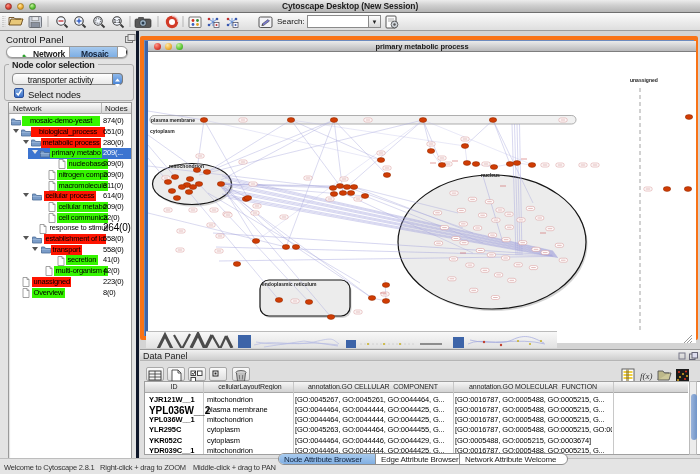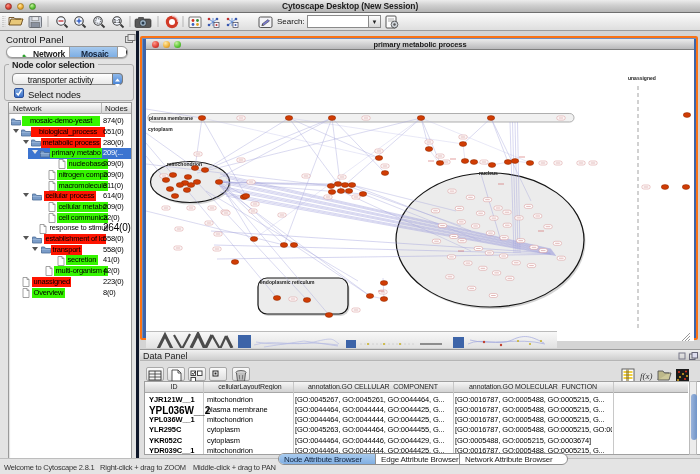--- a/index.html
+++ b/index.html
@@ -251,21 +251,21 @@
         <path d="M1 0.5 L5 0.5 L7 2.5 L7 9.5 L1 9.5 Z" fill="#fff" stroke="#8a8a8a" stroke-width="0.8"></path>
         <path d="M5 0.5 L5 2.5 L7 2.5" fill="none" stroke="#8a8a8a" stroke-width="0.8"></path>
       </svg>
       <div class="abs" style="left:23px;top:184.5px;max-width:76px;height:10px;overflow:hidden;background:#35f500;font-size:7.5px;line-height:10px;color:#000;white-space:nowrap;padding:0 1.5px;letter-spacing:-0.2px;">Overview</div>
       <div class="abs" style="left:94px;top:184.5px;font-size:7.5px;line-height:10px;color:#000;letter-spacing:-0.2px;white-space:nowrap;">8(0)</div>
  </div>
 </div>
 
 <div class="abs" style="left:140px;top:31px;width:560px;height:321px;background:#d4d4d4;">
 
- <div class="abs" style="left:0px;top:5px;width:558px;height:304px;background:#3d64a8;border:2px solid #f97316;border-radius:2px;box-shadow:inset 1px 1px 0 rgba(255,255,255,0.25);padding-left:38px;">
+ <div class="abs" style="left:0px;top:5px;width:558px;height:304px;background:#3d64a8;border:4px solid #f97316;border-radius:2px;box-shadow:inset 1px 1px 0 rgba(255,255,255,0.25);padding-left:38px;">
   <div class="abs" style="left:4px;top:1px;width:548px;height:10.5px;background:linear-gradient(#ebebeb,#b9b9bb);border-bottom:1px solid #7e7e7e;">
    <div style="position:absolute;left:6px;top:1.5px;width:7px;height:7px;border-radius:50%;background:radial-gradient(circle at 35% 30%,#ff9a8a,#e04438 55%,#a02015);"></div>
    <div style="position:absolute;left:17px;top:1.5px;width:7px;height:7px;border-radius:50%;background:radial-gradient(circle at 35% 30%,#ffe9a8,#f0b33c 55%,#c07d10);"></div>
    <div style="position:absolute;left:28px;top:1.5px;width:7px;height:7px;border-radius:50%;background:radial-gradient(circle at 35% 30%,#c8f0a0,#5fc93a 55%,#2e8f12);"></div>
    <div style="position:absolute;left:0;top:0.5px;width:548px;text-align:center;font-size:7.5px;font-weight:bold;color:#1a1a1a;letter-spacing:-0.1px;">primary metabolic process</div>
   </div>
   <div class="abs" style="left:4px;top:12px;width:548px;height:291px;background:#fff;overflow:hidden;" id="canvas">
 <svg width="548" height="291" viewBox="0 0 548 291" style="position:absolute;left:0;top:0;">
           <rect x="2.0" y="63.5" width="426" height="8.5" rx="4.2" fill="#f1f1f1" stroke="#9a9a9a" stroke-width="0.8"></rect>
           <ellipse cx="345.5" cy="192.0" rx="94" ry="67" fill="#aaa" opacity="0.5"></ellipse>
@@ -722,17 +722,17 @@
   <div class="abs" style="left:0.5px;top:12px;width:6px;height:46px;background:linear-gradient(90deg,#9ab4dc,#7094c8);border-radius:3px;"></div>
  </div>
 </div>
 
 <div class="abs" style="left:0;top:458px;width:700px;height:16px;background:#e4e4e4;border-top:1px solid #bdbdbd;"></div>
 <div class="abs" style="left:278px;top:453px;width:290px;height:11.5px;background:#fff;border:1px solid #8e8e8e;border-radius:6px;overflow:hidden;">
  <div class="abs" style="left:0;top:0;width:97px;height:12px;background:linear-gradient(#a9cbee,#78a9e0);border-right:1px solid #8e8e8e;"></div>
  <div class="abs" style="left:97px;top:0;width:84px;height:12px;border-right:1px solid #8e8e8e;"></div>
  <div class="abs" style="left:5px;top:1px;font-size:8px;color:#10223c;letter-spacing:-0.2px;">Node Attribute Browser</div>
  <div class="abs" style="left:102px;top:1px;font-size:8px;color:#222;letter-spacing:-0.2px;">Edge Attribute Browser</div>
- <div class="abs" style="left:186px;top:1px;font-size:8px;color:#222;letter-spacing:-0.2px;">Network Attribute Browser</div>
+ <div class="abs" style="left:186px;top:1px;font-size:8px;color:#222;letter-spacing:-0.2px;">Network Attribute Welcome</div>
 </div>
 <div class="abs" style="left:4px;top:463px;font-size:7.5px;color:#333;letter-spacing:-0.2px;">Welcome to Cytoscape 2.8.1</div>
 <div class="abs" style="left:100px;top:463px;font-size:7.5px;color:#333;letter-spacing:-0.2px;">Right-click + drag to ZOOM</div>
 <div class="abs" style="left:193px;top:463px;font-size:7.5px;color:#333;letter-spacing:-0.2px;">Middle-click + drag to PAN</div>
 
 </body></html>

